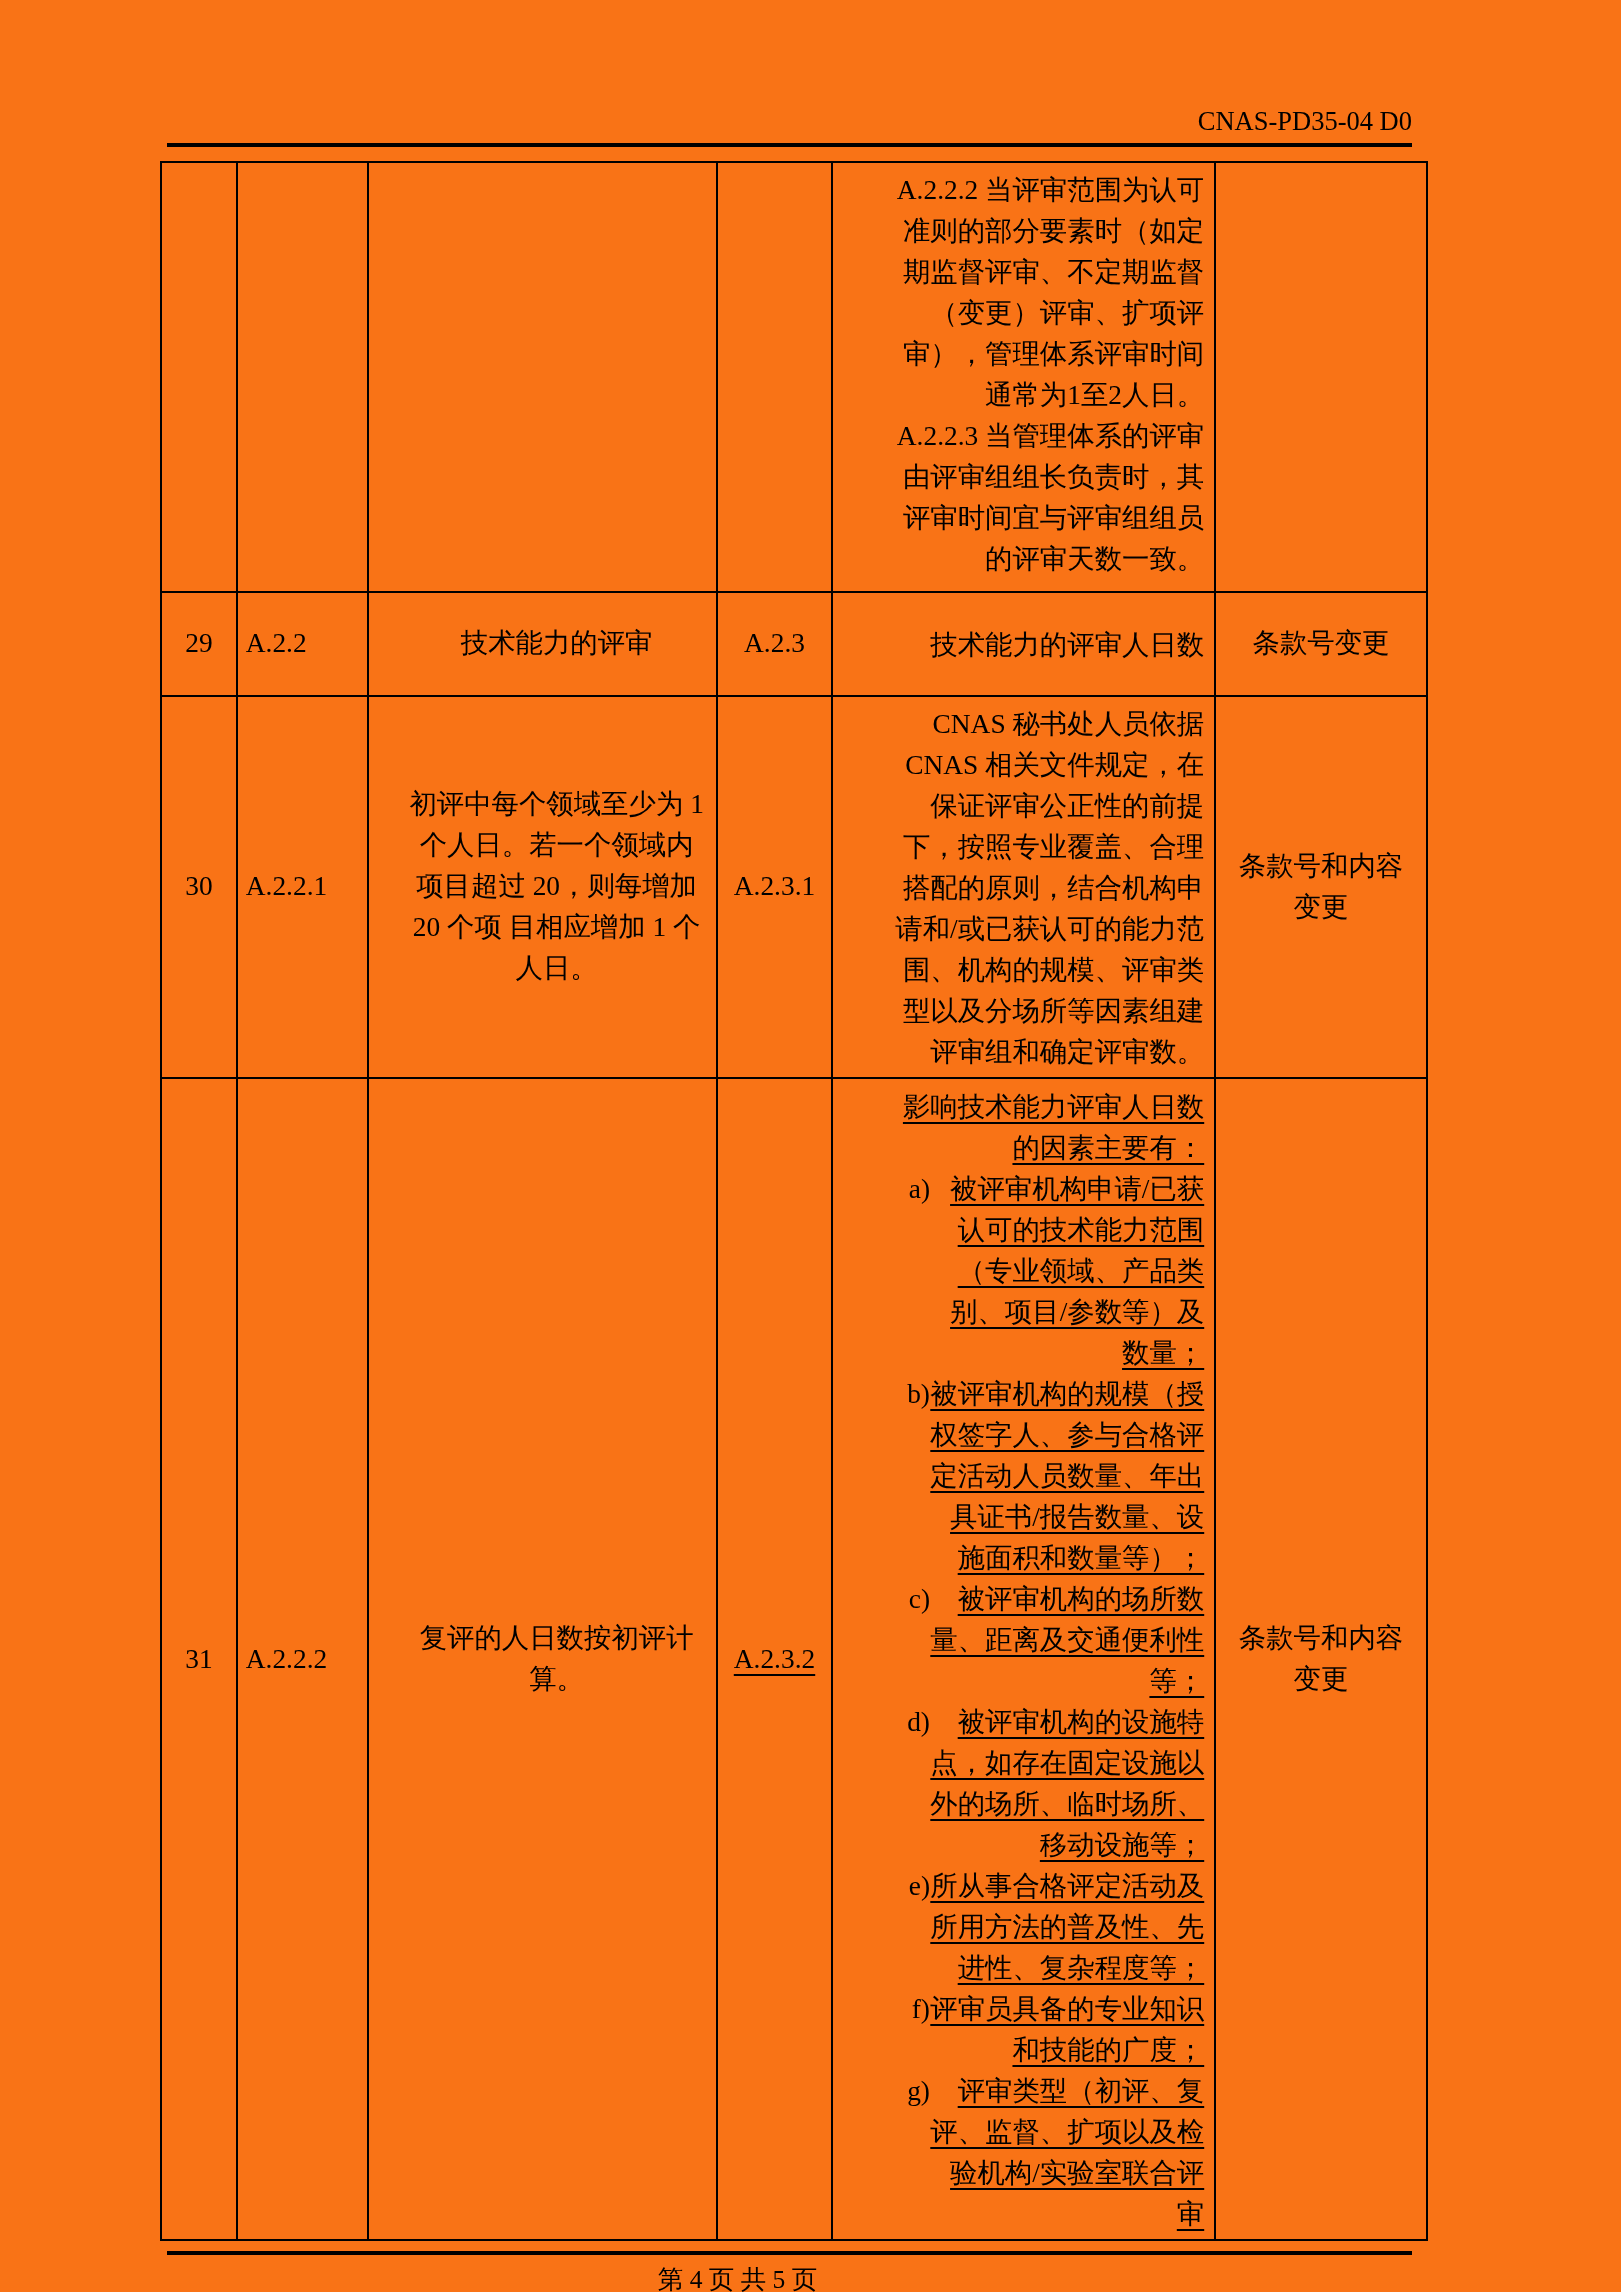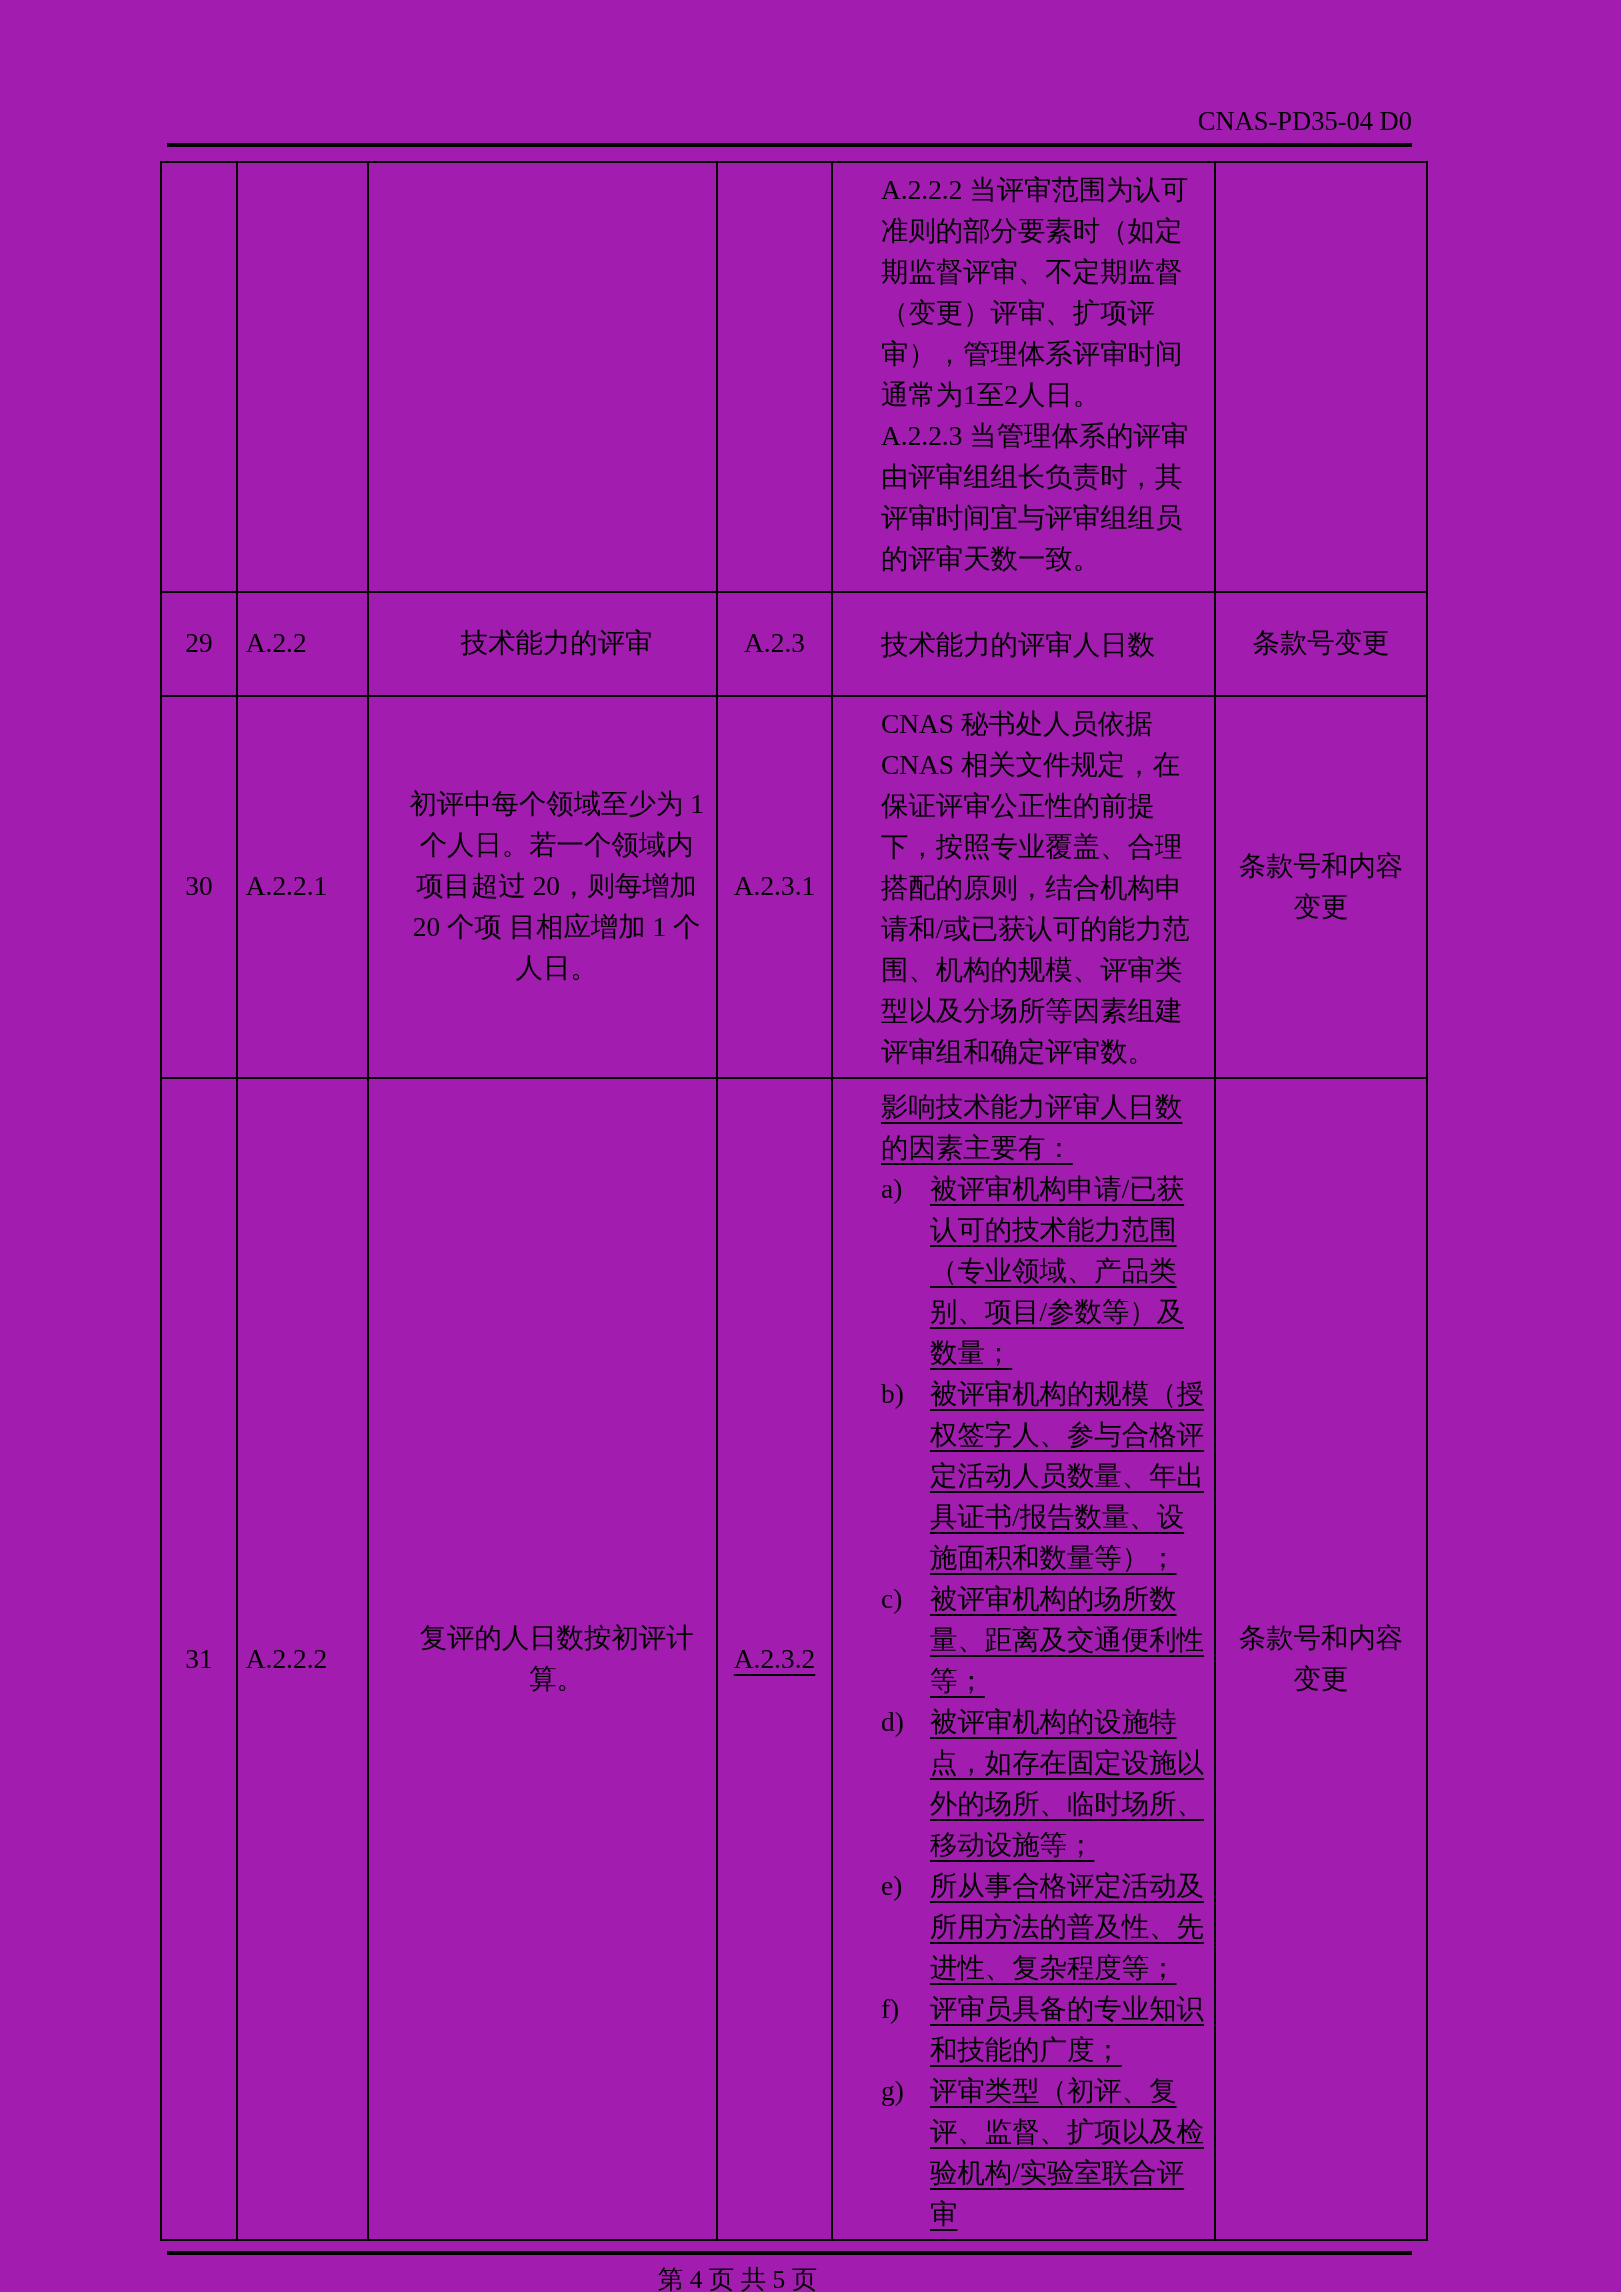--- a/index.html
+++ b/index.html
@@ -1,20 +1,20 @@
 <!DOCTYPE html>
 <html><head>
 <meta charset="utf-8">
 <style>
   html,body{margin:0;padding:0;background:#ffffff;}
   .page{
     position:relative;
     width:1621px;
     height:2293px;
-    background:#a21caf;
+    background:#f97316;
     color:#000000;
     font-family:"Liberation Serif","DejaVu Serif",serif;
     overflow:hidden;
   }
   .doc-header{
     padding-top:106px;
     margin-left:167px;
     width:1245px;
     text-align:right;
     font-size:26.5px;
@@ -40,21 +40,21 @@
     line-height:41px;
     vertical-align:middle;
     padding:3.9px 9.8px;
     box-sizing:border-box;
     overflow:hidden;
   }
   td.c-num{text-align:center;}
   td.c-oldclause{text-align:left;padding-left:7.8px;}
   td.c-oldcontent{text-align:center;padding-left:38px;}
   td.c-newclause{text-align:center;padding-left:9.8px;word-break:break-all;}
-  td.c-newcontent{text-align:left;vertical-align:top;padding-top:7.8px;padding-left:48px;}
+  td.c-newcontent{text-align:right;vertical-align:top;padding-top:7.8px;padding-left:48px;}
   td.c-change{text-align:center;}
   .u{
     text-decoration:underline;
     text-decoration-thickness:2px;
     text-underline-offset:5.9px;
   }
   .para{margin:0 0 0 0;}
   .item{display:flex;}
   .item-label{flex:0 0 49px;}
   .item-text{flex:1;}

